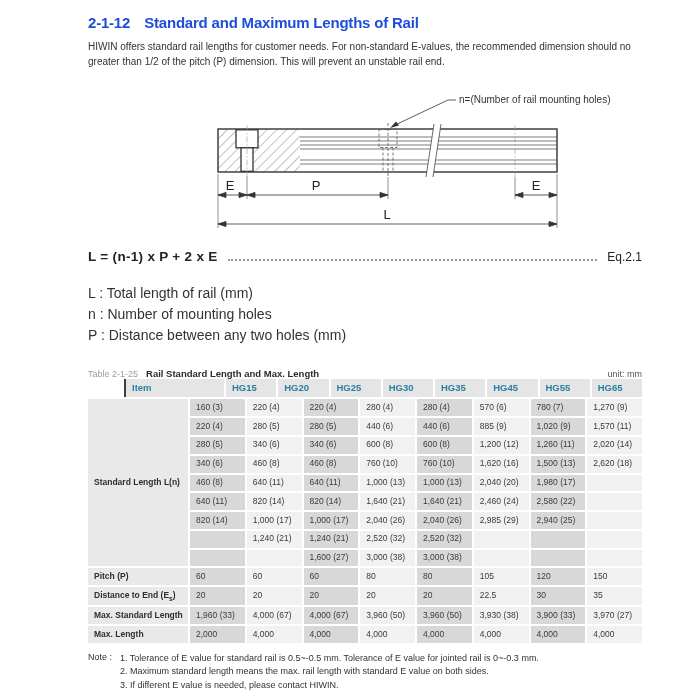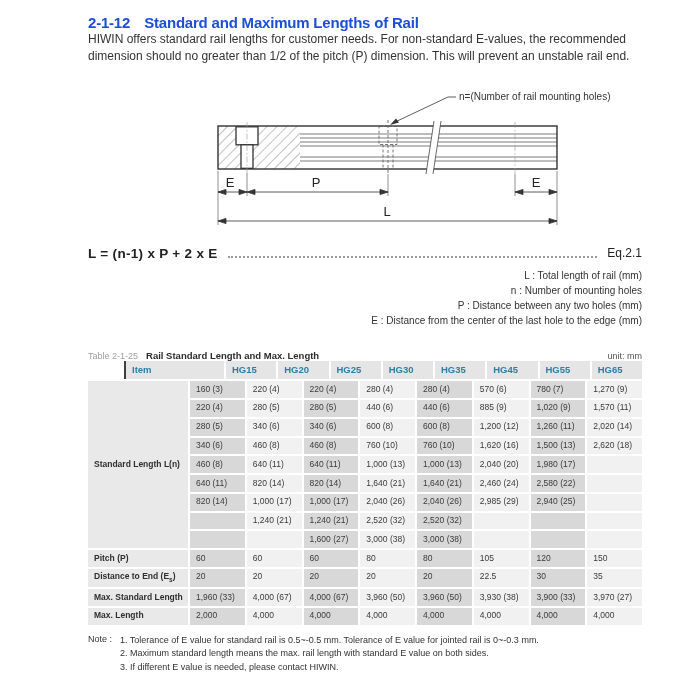--- a/index.html
+++ b/index.html
@@ -6,34 +6,34 @@
   html,body { background:#ffffff; }
   body {
     width:700px; height:700px; overflow:hidden;
     font-family:"Liberation Sans", sans-serif;
     color:#2f2f2f;
   }
   .page { width:700px; height:700px; padding:14px 58px 0 88px; position:relative; }
 
   
   .title-row { display:flex; gap:14px; font-size:15px; font-weight:bold; color:#1d4ed8; letter-spacing:-0.2px; }
-  .intro { font-size:12px; line-height:1.45; color:#333; max-width:552px; }
+  .intro { margin-top:9px; font-size:10px; line-height:1.45; color:#333; max-width:552px; }
 
   
   .diagram-wrap { position:relative; height:152px; margin-top:18px; }
   .diagram-wrap svg { position:absolute; left:112px; top:0; }
   .d-label { font-size:13px; fill:#222; }
   .d-callout { font-size:10px; fill:#333; }
 
   
   .formula-row { display:flex; align-items:center; margin-top:10px; }
   .formula { font-size:13.5px; font-weight:bold; color:#222; white-space:nowrap; letter-spacing:0.3px; }
   .leader { flex:1; border-bottom:2px dotted #9a9a9a; height:9px; margin:0 10px; }
   .eq-label { font-size:12px; font-weight:normal; color:#222; }
-  .legend { margin-top:7px; font-size:10px; line-height:1.5; color:#333;text-align:right; }
+  .legend { margin-top:19px; font-size:14px; line-height:1.5; color:#333; }
 
   
   .table-section { margin-top:22px; }
   .caption-row { display:flex; align-items:baseline; font-size:9px; }
   .caption-ref { color:#9d9d9d; margin-right:8px; }
   .caption-title { font-weight:bold; color:#2b2b2b; font-size:9.5px; }
   .unit { margin-left:auto; color:#555; }
 
   .tbl-header {
     display:grid; grid-template-columns:100px repeat(8, 1fr); gap:2px;
@@ -152,21 +152,20 @@
   <div class="formula-row">
     <span class="formula">L = (n-1) x P + 2 x E</span>
     <span class="leader"></span>
     <span class="eq-label">Eq.2.1</span>
   </div>
 
   <div class="legend">
     <div>L : Total length of rail (mm)</div>
     <div>n : Number of mounting holes</div>
     <div>P : Distance between any two holes (mm)</div>
-    <div>E : Distance from the center of the last hole to the edge (mm)</div>
   </div>
 
   <div class="table-section">
     <div class="caption-row">
       <span class="caption-ref">Table 2-1-25</span>
       <span class="caption-title">Rail Standard Length and Max. Length</span>
       <span class="unit">unit: mm</span>
     </div>
 
     <div class="tbl-header">

